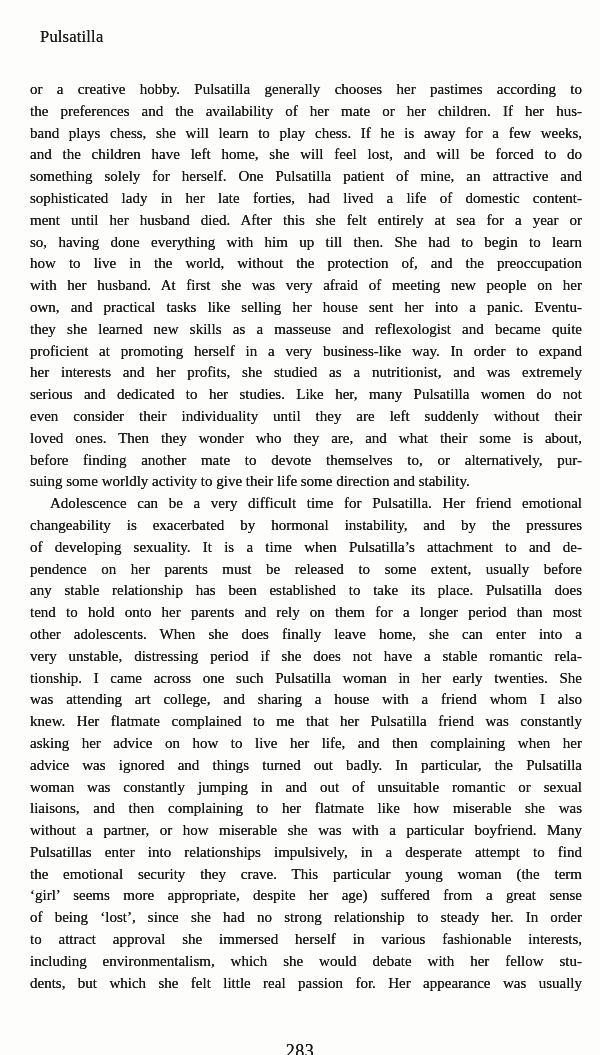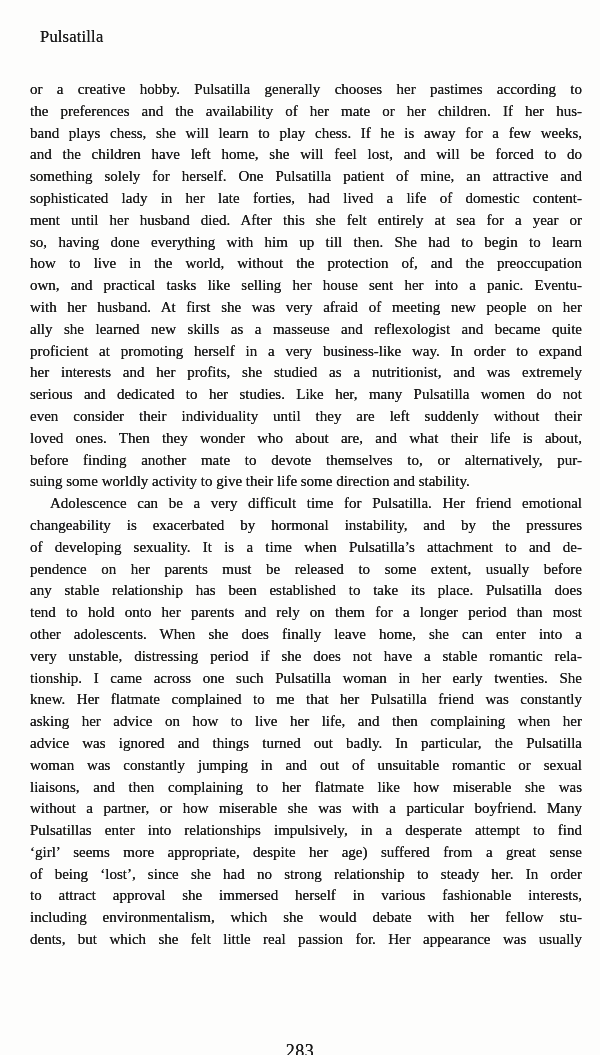--- a/index.html
+++ b/index.html
@@ -71,46 +71,48 @@
   <div class="body-text">
       <div class="line">or a creative hobby. Pulsatilla generally chooses her pastimes according to</div>
       <div class="line">the preferences and the availability of her mate or her children. If her hus-</div>
       <div class="line">band plays chess, she will learn to play chess. If he is away for a few weeks,</div>
       <div class="line">and the children have left home, she will feel lost, and will be forced to do</div>
       <div class="line">something solely for herself. One Pulsatilla patient of mine, an attractive and</div>
       <div class="line">sophisticated lady in her late forties, had lived a life of domestic content-</div>
       <div class="line">ment until her husband died. After this she felt entirely at sea for a year or</div>
       <div class="line">so, having done everything with him up till then. She had to begin to learn</div>
       <div class="line">how to live in the world, without the protection of, and the preoccupation</div>
+      <div class="line">with her husband. At first she was very afraid of meeting new people on her</div>
       <div class="line">own, and practical tasks like selling her house sent her into a panic. Eventu-</div>
-      <div class="line">with her husband. At first she was very afraid of meeting new people on her</div>
-      <div class="line">ally she learned new skills as a masseuse and reflexologist and became quite</div>
+      <div class="line">they she learned new skills as a masseuse and reflexologist and became quite</div>
       <div class="line">proficient at promoting herself in a very business-like way. In order to expand</div>
       <div class="line">her interests and her profits, she studied as a nutritionist, and was extremely</div>
       <div class="line">serious and dedicated to her studies. Like her, many Pulsatilla women do not</div>
       <div class="line">even consider their individuality until they are left suddenly without their</div>
-      <div class="line">loved ones. Then they wonder who about are, and what their life is about,</div>
+      <div class="line">loved ones. Then they wonder who they are, and what their some is about,</div>
       <div class="line">before finding another mate to devote themselves to, or alternatively, pur-</div>
       <div class="line para-end">suing some worldly activity to give their life some direction and stability.</div>
       <div class="line indent">Adolescence can be a very difficult time for Pulsatilla. Her friend emotional</div>
       <div class="line">changeability is exacerbated by hormonal instability, and by the pressures</div>
       <div class="line">of developing sexuality. It is a time when Pulsatilla’s attachment to and de-</div>
       <div class="line">pendence on her parents must be released to some extent, usually before</div>
       <div class="line">any stable relationship has been established to take its place. Pulsatilla does</div>
       <div class="line">tend to hold onto her parents and rely on them for a longer period than most</div>
       <div class="line">other adolescents. When she does finally leave home, she can enter into a</div>
       <div class="line">very unstable, distressing period if she does not have a stable romantic rela-</div>
       <div class="line">tionship. I came across one such Pulsatilla woman in her early twenties. She</div>
+      <div class="line">was attending art college, and sharing a house with a friend whom I also</div>
       <div class="line">knew. Her flatmate complained to me that her Pulsatilla friend was constantly</div>
       <div class="line">asking her advice on how to live her life, and then complaining when her</div>
       <div class="line">advice was ignored and things turned out badly. In particular, the Pulsatilla</div>
       <div class="line">woman was constantly jumping in and out of unsuitable romantic or sexual</div>
       <div class="line">liaisons, and then complaining to her flatmate like how miserable she was</div>
       <div class="line">without a partner, or how miserable she was with a particular boyfriend. Many</div>
       <div class="line">Pulsatillas enter into relationships impulsively, in a desperate attempt to find</div>
+      <div class="line">the emotional security they crave. This particular young woman (the term</div>
       <div class="line">‘girl’ seems more appropriate, despite her age) suffered from a great sense</div>
       <div class="line">of being ‘lost’, since she had no strong relationship to steady her. In order</div>
       <div class="line">to attract approval she immersed herself in various fashionable interests,</div>
       <div class="line">including environmentalism, which she would debate with her fellow stu-</div>
       <div class="line">dents, but which she felt little real passion for. Her appearance was usually</div>
     </div>
 
   <div class="page-number">283</div>
 </div>
 

